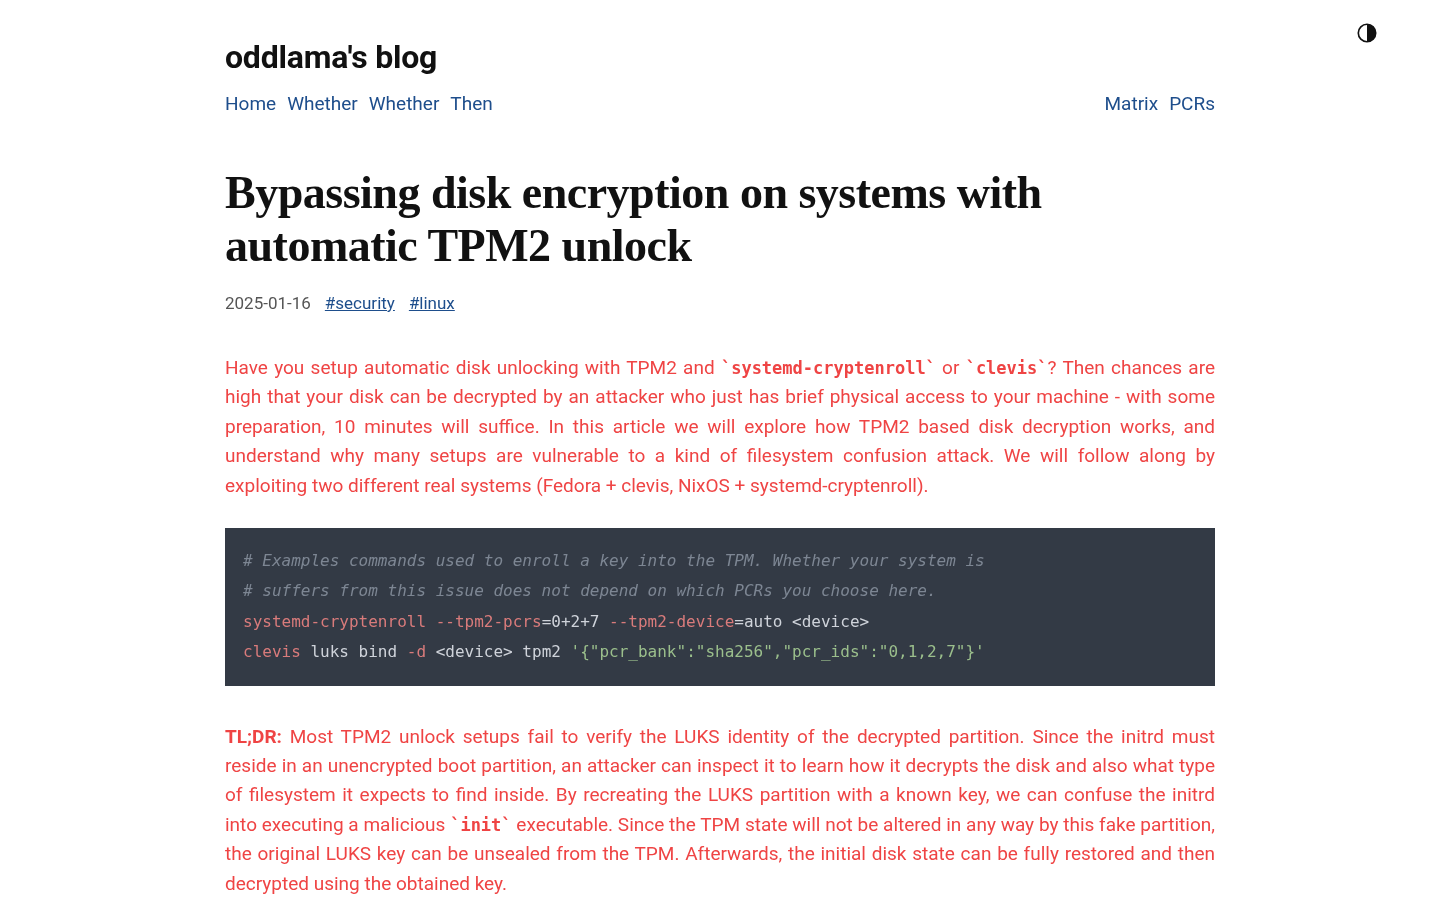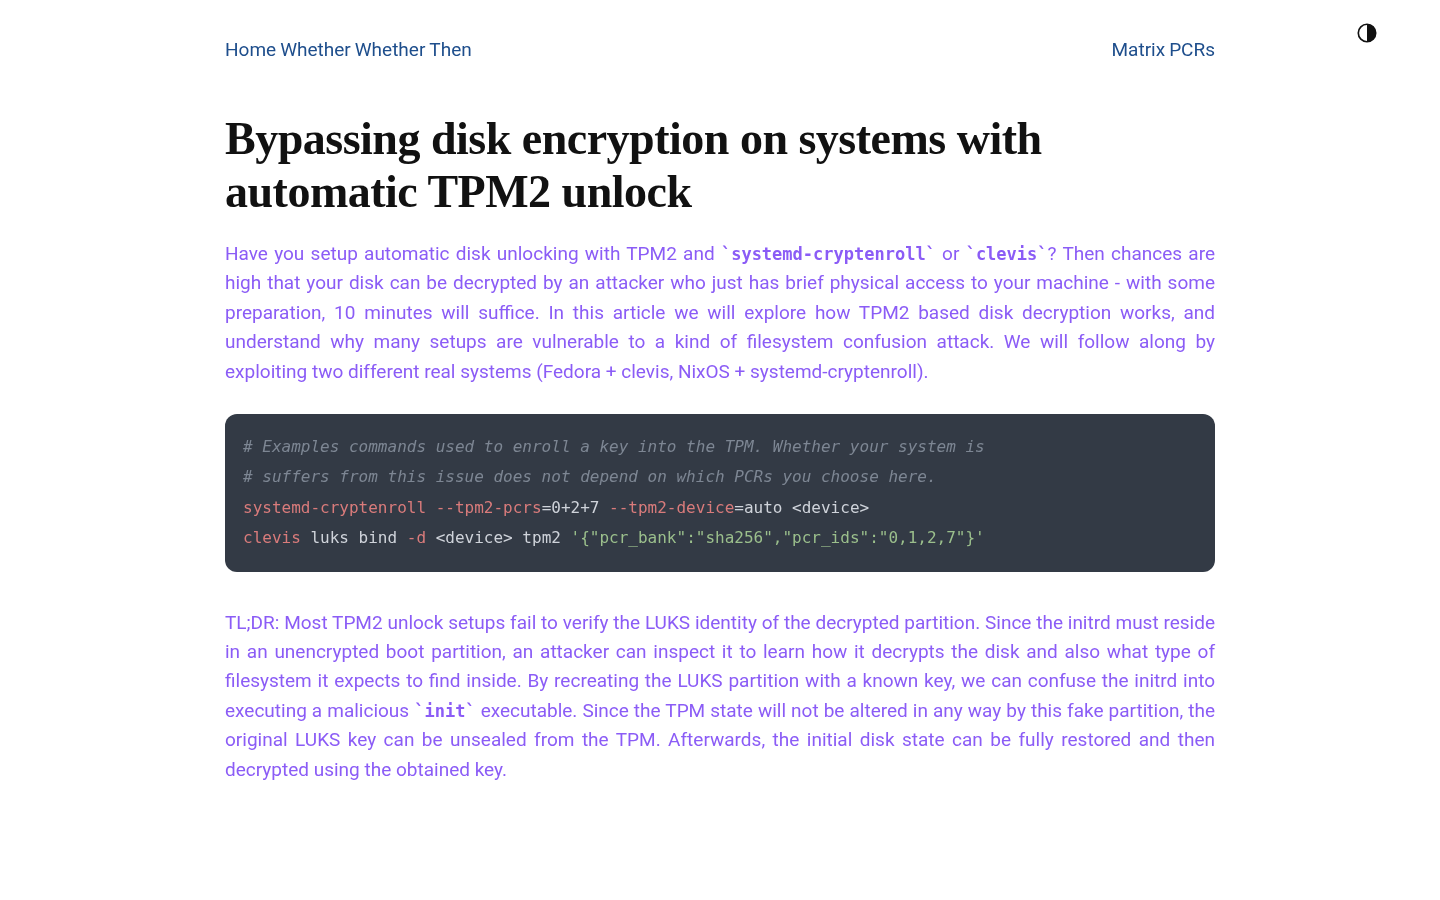--- a/index.html
+++ b/index.html
@@ -13,43 +13,43 @@
     top: 22px;
     right: 62px;
     width: 22px;
     height: 22px;
     cursor: pointer;
   }
   .theme-toggle svg { width: 100%; height: 100%; }
   .container { max-width: 990px; margin: 0 auto; padding: 38px 0 60px 0; }
   .blog-title { font-size: 32px; font-weight: 700; color: #111; margin-bottom: 16px; letter-spacing: -0.2px; }
   .nav-row { display: flex; justify-content: space-between; align-items: center; margin-bottom: 52px; }
-  .nav-left, .nav-right { display: flex; gap: 4px; }
+  .nav-left, .nav-right { display: flex; gap: 11px; }
   .nav-link { color: #1e4e8c; font-size: 19px; text-decoration: none; cursor: pointer; }
   h1.post-title { font-size: 46px; font-weight: 700; line-height: 1.15; color: #111; margin-bottom: 20px; letter-spacing: -0.5px; font-family: Liberation Serif, serif; }
   .meta { font-size: 17px; color: #555; margin-bottom: 40px; display: flex; align-items: center; gap: 14px; }
   .meta .date { color: #555; }
   .tag-link { color: #1e4e8c; text-decoration: underline; cursor: pointer; }
   .body-text {
     font-size: 19px;
     line-height: 1.55;
     text-align: justify;
     text-justify: inter-word;
-    color: #8b5cf6;
+    color: #ef4444;
     margin-bottom: 28px;
   }
-  .body-text strong { font-weight: 400; }
+  .body-text strong { font-weight: 700; }
   .body-text code.inline {
     font-family: ui-monospace, "SF Mono", Menlo, Consolas, monospace;
     font-size: 17px;
     font-weight: 700;
   }
   .code-block {
     background: #333a45;
-    border-radius: 12px;
+    border-radius: 0;
     padding: 18px 18px;
     font-family: ui-monospace, "SF Mono", Menlo, Consolas, monospace;
     font-size: 16px;
     line-height: 1.9;
     margin-bottom: 36px;
     overflow-x: auto;
     white-space: pre;
   }
   .c-comment { color: #7d8693; font-style: italic; }
   .c-cmd   { color: #d97b7b; }
@@ -63,36 +63,42 @@
 
 <div class="theme-toggle" title="toggle theme">
   <svg viewBox="0 0 24 24">
     <circle cx="12" cy="12" r="9.5" fill="none" stroke="#111" stroke-width="1.8"></circle>
     <path d="M12 2.5 A9.5 9.5 0 0 1 12 21.5 Z" fill="#111"></path>
   </svg>
 </div>
 
 <div class="container">
 
+  <div class="blog-title">oddlama's blog</div>
 
   <div class="nav-row">
     <div class="nav-left">
       <a class="nav-link">Home</a>
       <a class="nav-link">Whether</a>
       <a class="nav-link">Whether</a>
       <a class="nav-link">Then</a>
     </div>
     <div class="nav-right">
       <a class="nav-link">Matrix</a>
       <a class="nav-link">PCRs</a>
     </div>
   </div>
 
   <h1 class="post-title">Bypassing disk encryption on systems with automatic TPM2 unlock</h1>
 
+  <div class="meta">
+    <span class="date">2025-01-16</span>
+    <a class="tag-link">#security</a>
+    <a class="tag-link">#linux</a>
+  </div>
 
   <p class="body-text">
     <span>Have you setup automatic disk unlocking with TPM2 and </span><code class="inline">`systemd-cryptenroll`</code><span> or </span><code class="inline">`clevis`</code><span>? Then chances are high that your disk can be decrypted by an attacker who just has brief physical access to your machine - with some preparation, 10 minutes will suffice. In this article we will explore how TPM2 based disk decryption works, and understand why many setups are vulnerable to a kind of filesystem confusion attack. We will follow along by exploiting two different real systems (Fedora + clevis, NixOS + systemd-cryptenroll).</span>
   </p>
 
   <div class="code-block"><span class="c-comment"># Examples commands used to enroll a key into the TPM. Whether your system is</span>
 <span class="c-comment"># suffers from this issue does not depend on which PCRs you choose here.</span>
 <span class="c-cmd">systemd-cryptenroll</span><span class="c-flag"> --tpm2-pcrs</span><span class="c-eq">=0+2+7</span><span class="c-flag"> --tpm2-device</span><span class="c-eq">=auto &lt;device&gt;</span>
 <span class="c-cmd">clevis</span><span class="c-plain"> luks bind </span><span class="c-flag">-d</span><span class="c-plain"> &lt;device&gt; tpm2 </span><span class="c-str">'{"pcr_bank":"sha256","pcr_ids":"0,1,2,7"}'</span></div>
 

